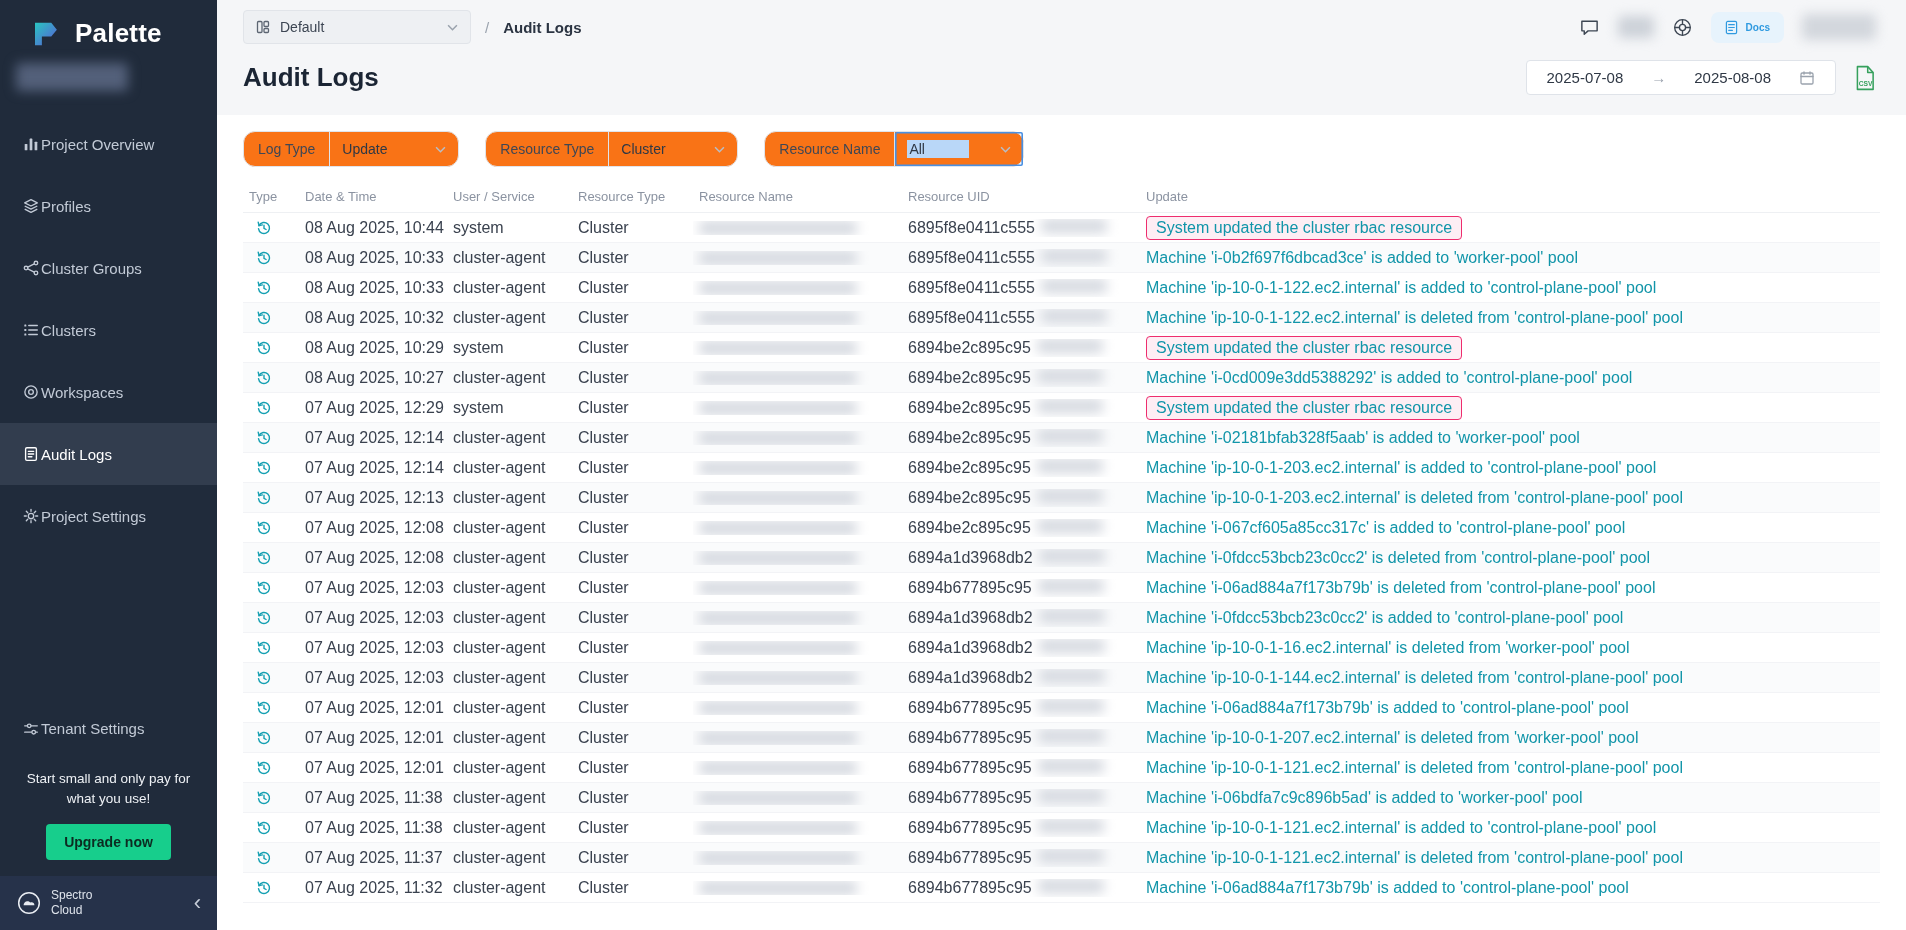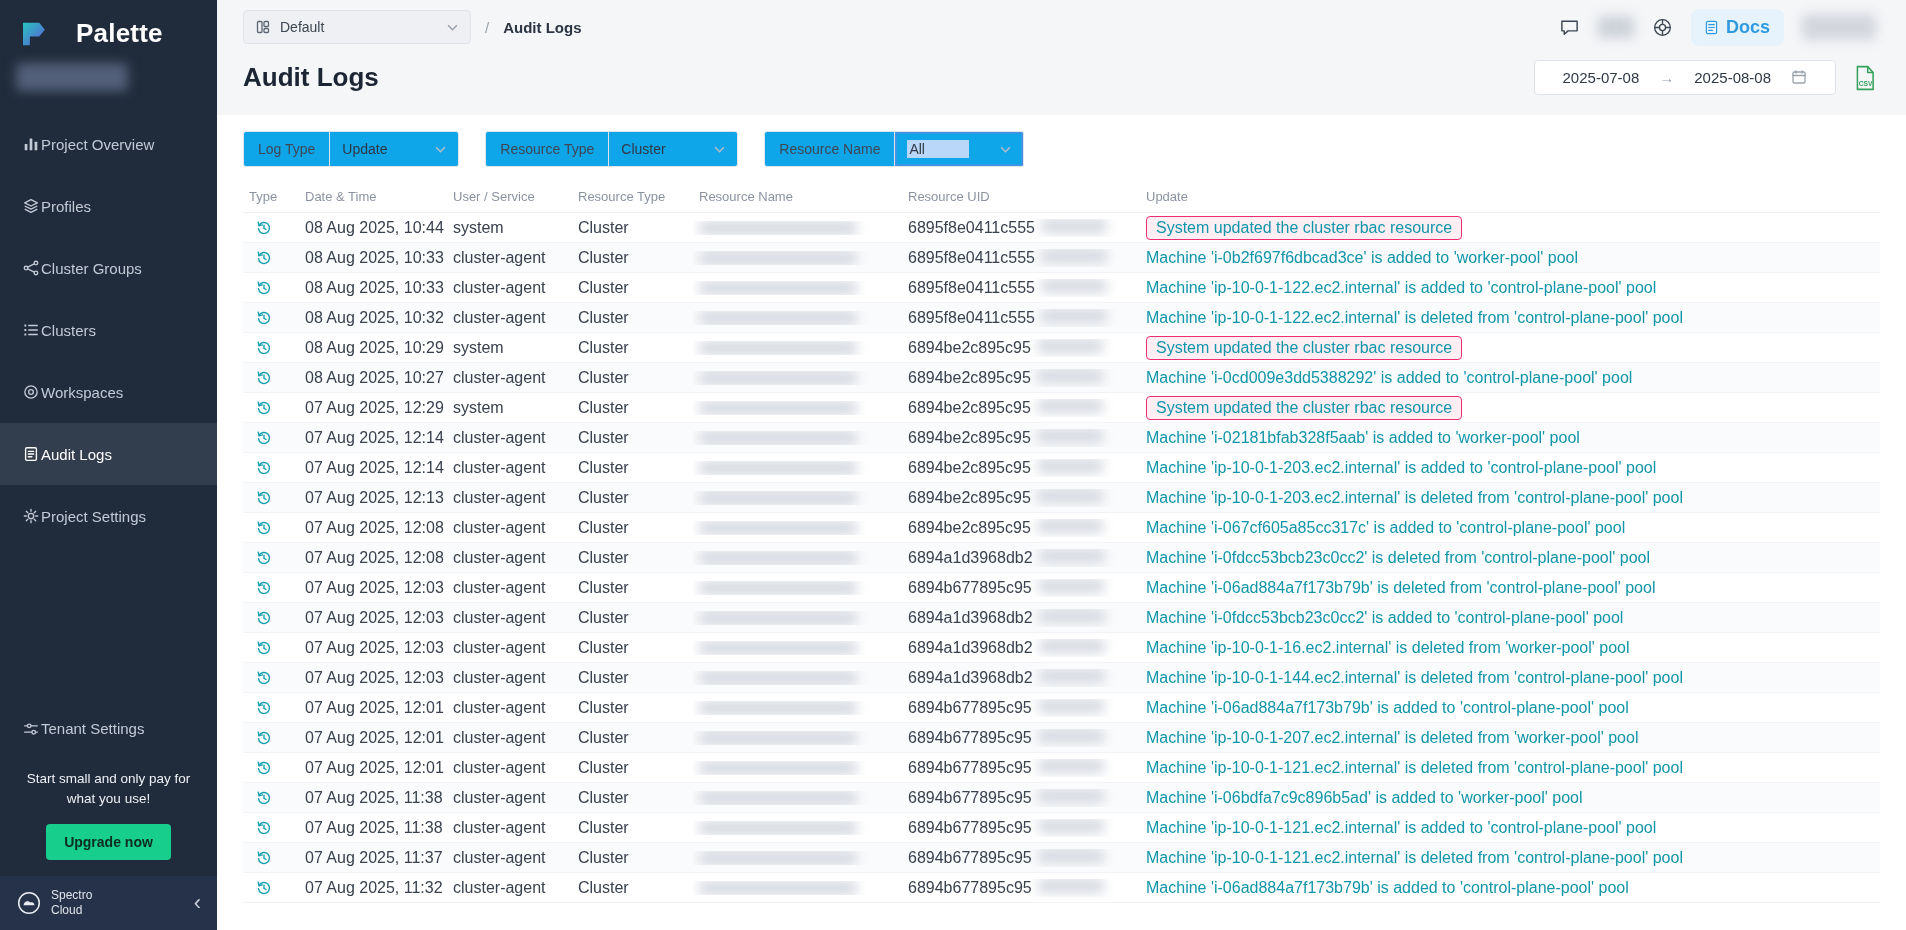--- a/index.html
+++ b/index.html
@@ -3,21 +3,21 @@
 <meta charset="utf-8">
 <style>
   * { margin:0; padding:0; box-sizing:border-box; }
   html,body { width:1906px; height:930px; overflow:hidden; background:#f5f6f8;
               font-family:"Liberation Sans", sans-serif; }
   .app { display:flex; width:100%; height:100%; }
 
   
   .sidebar { width:217px; min-width:217px; background:#202b3b; color:#c6cdd8;
              display:flex; flex-direction:column; }
-  .logo-row { display:flex; align-items:center; gap:28px; padding:18px 18px 10px; cursor:pointer; }
+  .logo-row { display:flex; align-items:center; gap:15px; padding:18px 18px 10px; cursor:pointer;margin-left:12px; }
   .logo-text { color:#fff; font-size:26px; font-weight:700; letter-spacing:.2px; }
   .blur { filter:blur(6px); border-radius:4px; }
   .proj-blur { width:112px; height:28px; background:#53607a; margin:4px 0 4px 16px; }
   nav { margin-top:18px; display:flex; flex-direction:column; }
   .nav-item { display:flex; align-items:center; padding:0 21px; height:62px;
               font-size:15px; color:#c2cad6; cursor:pointer; white-space:nowrap; }
   .nav-item.active { background:#323d4e; color:#fff; }
   .nicon { width:20px; height:20px; display:flex; align-items:center; justify-content:center; flex:none; }
   .side-spacer { flex:1; }
   .tenant { height:52px; }
@@ -39,38 +39,38 @@
                  background:#eef0f3; border:1px solid #e1e4e9; border-radius:4px;
                  padding:0 12px; font-size:14px; color:#3d4653; cursor:pointer; }
   .proj-select .chev { margin-left:auto; display:flex; }
   .crumb-sep { color:#9aa2ad; font-size:15px; }
   .crumb { color:#2b3442; font-size:15px; font-weight:700; }
   .top-right { margin-left:auto; display:flex; align-items:center; gap:18px; }
   .icon-btn { display:flex; align-items:center; cursor:pointer; }
   .blur-sm { width:36px; height:22px; background:#ccd1d8; }
   .blur-rt { width:74px; height:26px; background:#d2d6dc; }
   .docs-btn { display:flex; align-items:center; gap:8px; background:#e7f3fc; color:#2f9ae0;
-              font-size:18px; font-weight:600; border:none; border-radius:8px;
+              font-size:10px; font-weight:600; border:none; border-radius:8px;
               padding:8px 14px; cursor:pointer; font-family:inherit; }
 
   .page-head { display:flex; align-items:center; padding:14px 30px 20px 26px; }
   .page-head h1 { font-size:26px; color:#1b2534; font-weight:700; }
   .head-right { margin-left:auto; display:flex; align-items:center; gap:18px; }
-  .daterange { display:flex; align-items:flex-start; gap:20px; background:#fff;
-               border:1px solid #dfe3e9; border-radius:4px; padding:8px 28px;
+  .daterange { display:flex; align-items:center; gap:28px; background:#fff;
+               border:1px solid #dfe3e9; border-radius:4px; padding:8px 20px;
                font-size:15px; color:#2f3845; cursor:pointer; }
   .daterange .arrow { color:#9aa2ad; }
   .csv-btn { display:flex; cursor:pointer; }
 
   
   .card { background:#fff; flex:1; padding:16px 26px 0; min-width:0; overflow:hidden; }
 
   .filters { display:flex; gap:26px; margin-bottom:14px; }
   .filter { display:flex; align-items:stretch; height:36px; border:1px solid #e0e4ea;
-            border-radius:3px; background:#0ea5e9; }
+            border-radius:12px; background:#f97316; }
   .flabel { display:flex; align-items:center; padding:0 14px; font-size:14px;
             color:#3f4754; border-right:1px solid #e0e4ea; }
   .fselect { display:flex; align-items:center; gap:10px; padding:0 12px;
              min-width:128px; font-size:14px; color:#2f3845; cursor:pointer; }
   .fselect .fval { flex:1; }
   .filter.focused .fselect { box-shadow: inset 0 0 0 1.6px #4a90e2; border-radius:2px;gap:31px; }
   .filter.focused .fval { background:#b9d7f8; align-self:center; padding:1px 2px; }
 
   .thead, .trow { display:grid; grid-template-columns:56px 148px 125px 121px 209px 238px 1fr;
                   align-items:center; }

